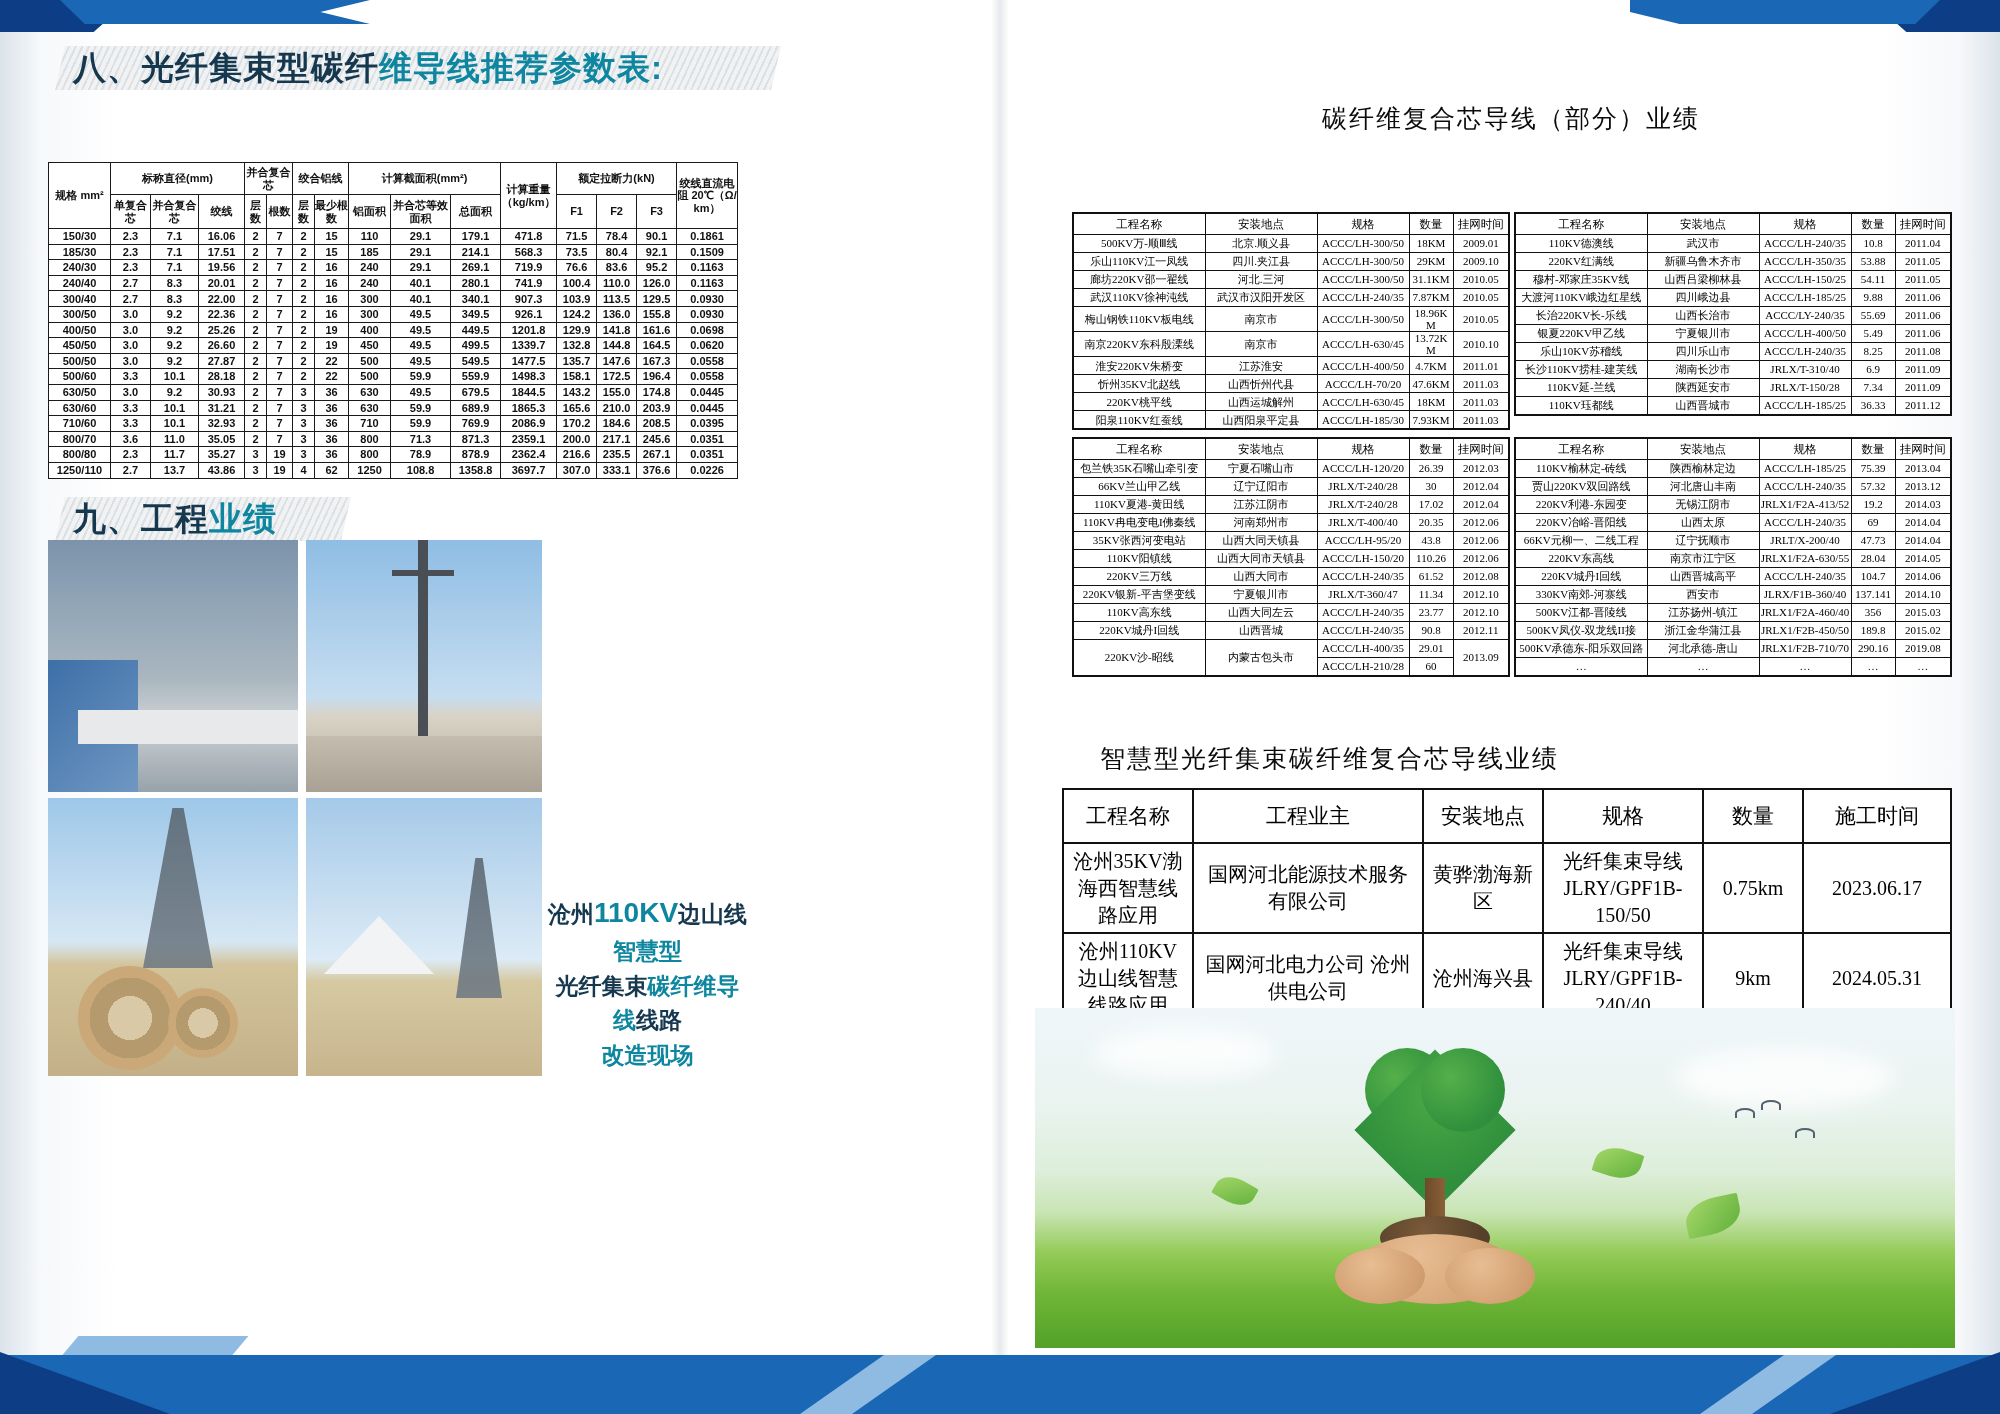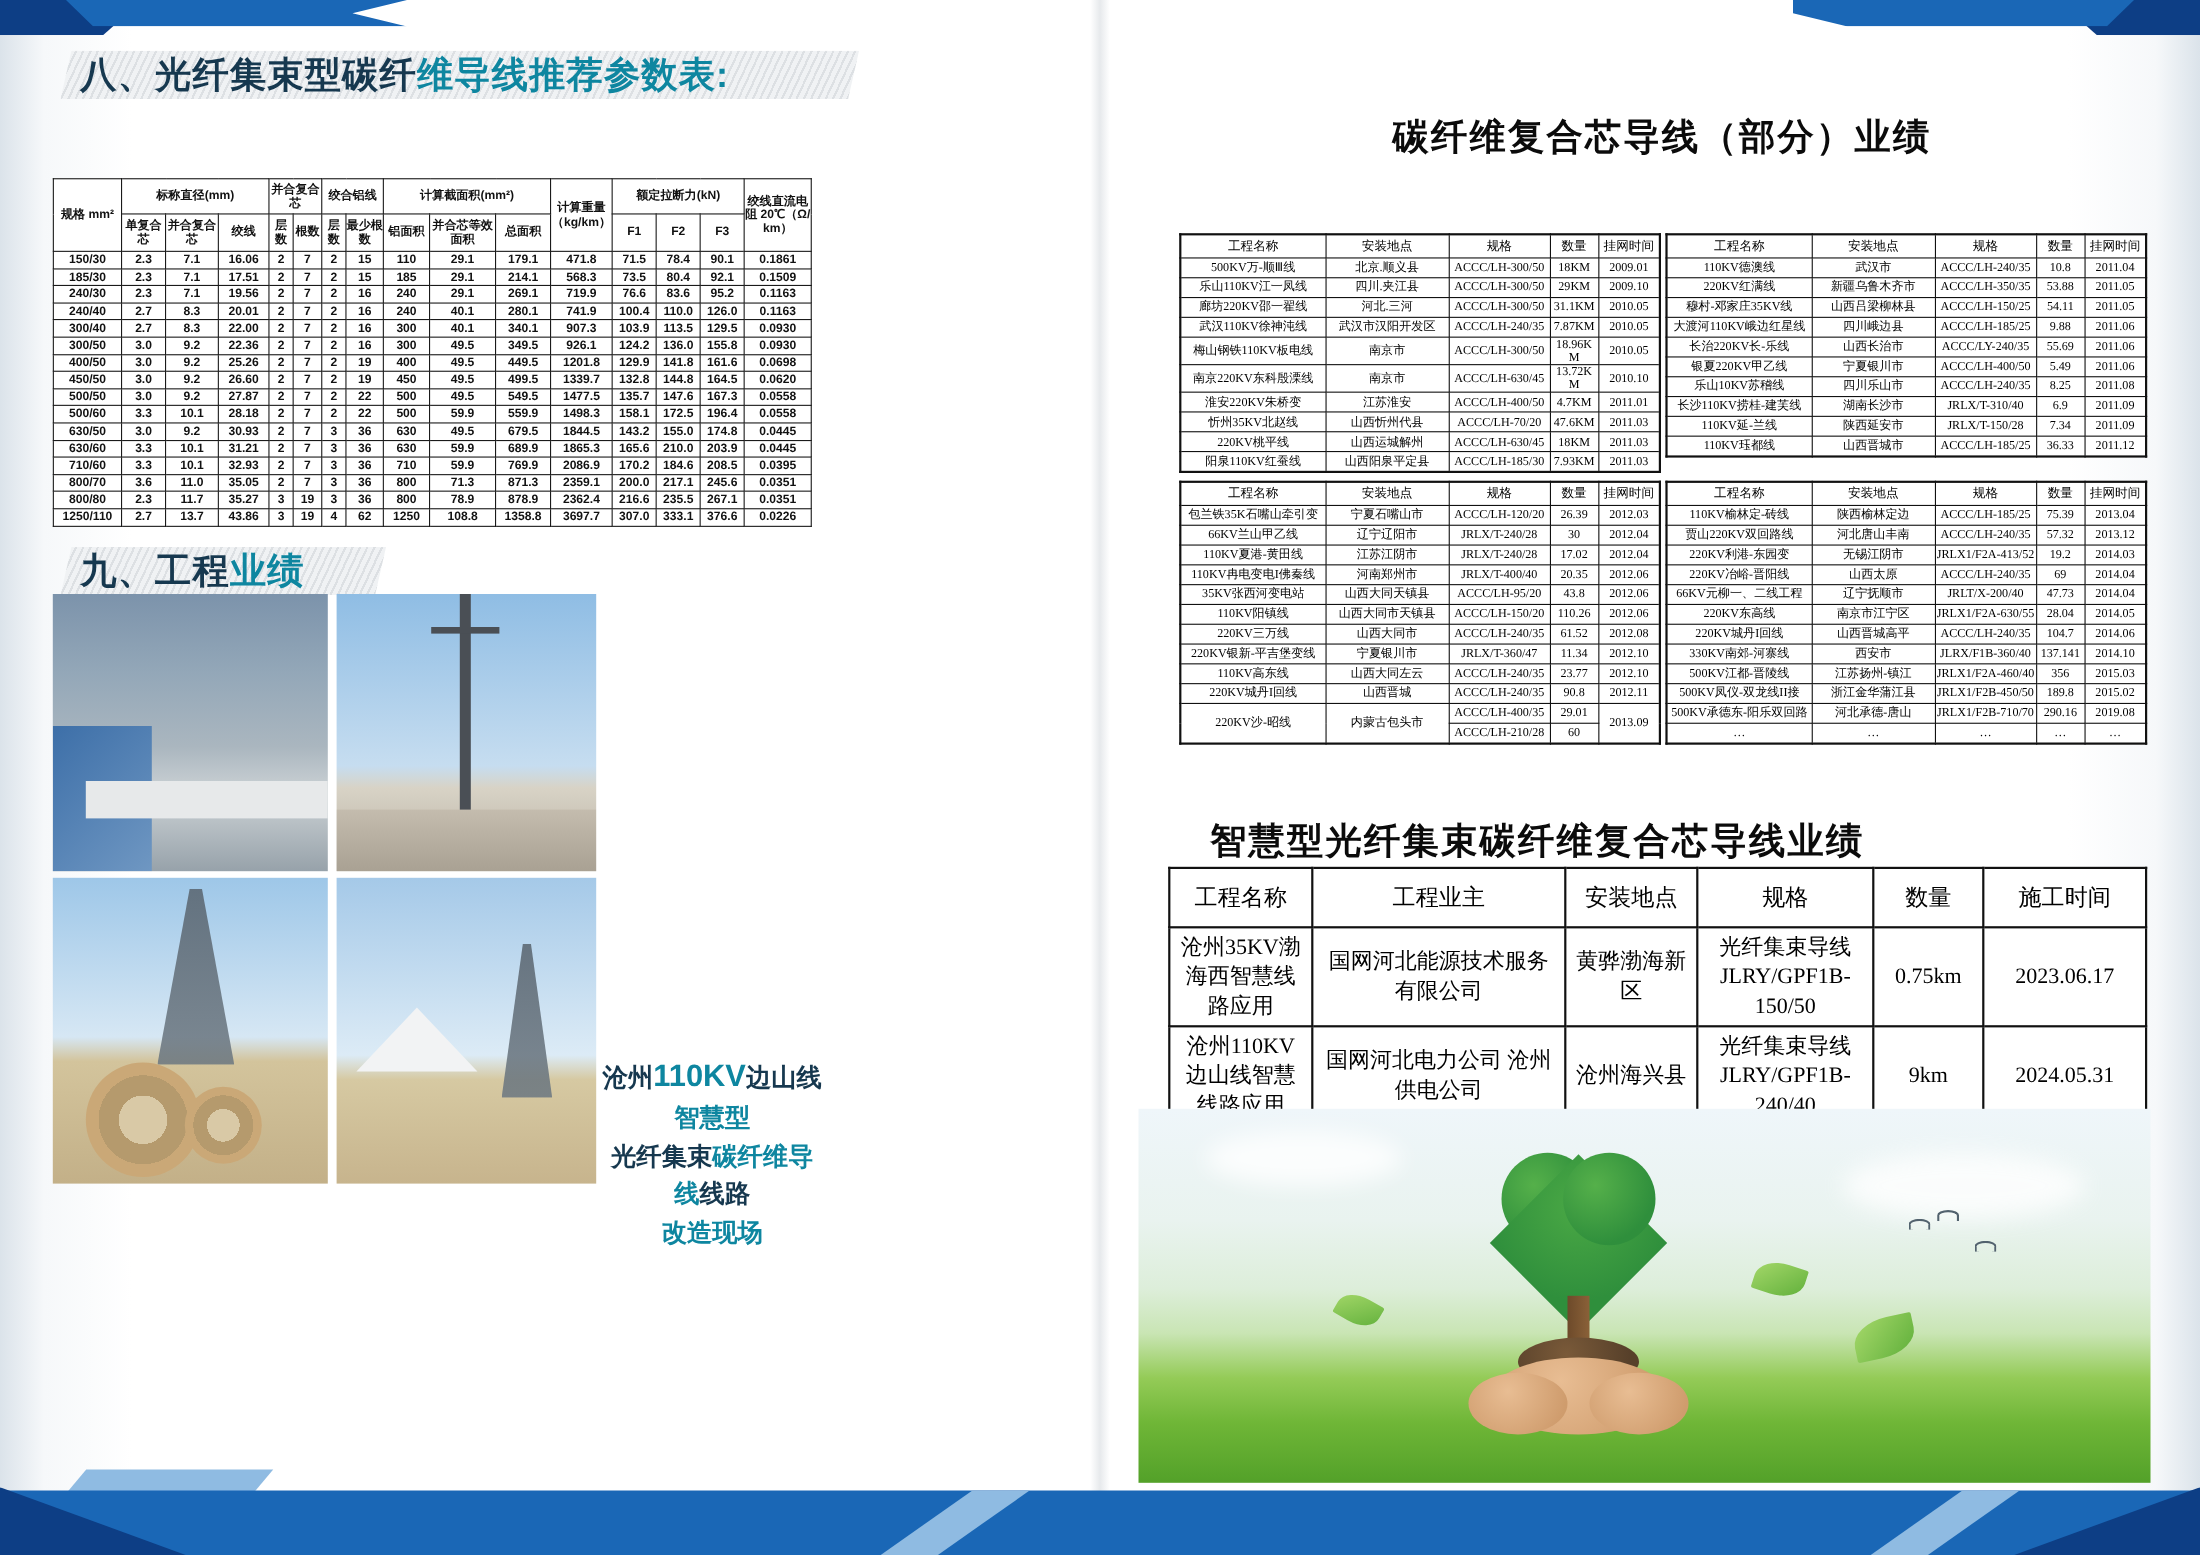--- a/index.html
+++ b/index.html
@@ -32,21 +32,21 @@
   .perf{width:436px;font-family:"Liberation Serif",serif;border:2px solid #111;}
   .perf th,.perf td{border:1px solid #111;font-size:11px;line-height:1.1;text-align:center;
     vertical-align:middle;padding:0 1px;height:17px;font-weight:400;color:#000;word-break:break-all;}
   .perf th{height:20px;font-size:11.5px;}
   
   .smart{width:888px;font-family:"Liberation Serif",serif;border:2px solid #111;}
   .smart th,.smart td{border:2px solid #111;text-align:center;vertical-align:middle;
     font-size:20px;line-height:1.35;padding:2px 6px;color:#000;font-weight:400;}
   .smart th{height:48px;font-size:21px;}
   .smart td{height:84px;}
-  .big-head{font-weight:bold;font-size:33px;color:#0b0b0b;letter-spacing:2px;white-space:nowrap;}
+  .big-head{font-weight:normal;font-size:25px;color:#0b0b0b;letter-spacing:2px;white-space:nowrap;}
   
   .photo{position:absolute;overflow:hidden;background:#b9c4cd;}
   .pole{position:absolute;background:#4a4f55;}
   .reel{position:absolute;border-radius:50%;background:radial-gradient(circle,#d9c9a6 0 30%,#b59a6d 30% 55%,#caa877 55% 75%,#8f7448 75% 100%);}
   .tent{position:absolute;width:0;height:0;border-left:55px solid transparent;border-right:55px solid transparent;border-bottom:58px solid #f2f3f4;}
   .tower{position:absolute;background:linear-gradient(180deg,#58636d,#6b7781);clip-path:polygon(42% 0,58% 0,100% 100%,0 100%);opacity:.85;}
   
   .photo-cap{position:absolute;text-align:center;font-weight:bold;font-size:23px;line-height:1.5;}
   
   .nature{position:absolute;overflow:hidden;
@@ -437,21 +437,21 @@
               background:linear-gradient(180deg,#9ec7e8 0%,#d6e7f4 52%,#d3c49c 60%,#c3b088 100%);">
     <div class="tower" style="left:95px;top:10px;width:70px;height:160px;"></div>
     <div class="reel" style="left:30px;top:168px;width:104px;height:104px;"></div>
     <div class="reel" style="left:120px;top:190px;width:70px;height:70px;"></div>
   </div>
   <div class="photo" style="left:306px;top:798px;width:236px;height:278px;
               background:linear-gradient(180deg,#a5c9e8 0%,#dcebf6 58%,#d6c9a2 66%,#c7b48d 100%);">
     <div class="tent" style="left:18px;top:118px;"></div>
     <div class="tower" style="left:150px;top:60px;width:46px;height:140px;"></div>
   </div>
-  <div class="photo-cap" style="left:545px;top:957px;width:205px;">
+  <div class="photo-cap" style="left:545px;top:892px;width:205px;">
     <div><span class="seg seg-navy">沧州</span><span class="seg seg-tealBig">110KV</span><span class="seg seg-navy">边山线</span><span class="seg seg-teal">智慧型</span></div>
     <div><span class="seg seg-navy">光纤集束</span><span class="seg seg-teal">碳纤维导线</span><span class="seg seg-navy">线路</span></div>
     <div><span class="seg seg-teal">改造现场</span></div>
   </div>
 
   <div class="abs big-head" style="left:1072px;top:102px;width:878px;text-align:center;">碳纤维复合芯导线（部分）业绩</div>
 
   <table class="perf abs" style="left:1072px;top:212px;">
     <colgroup>
         <col style="width:132px">

